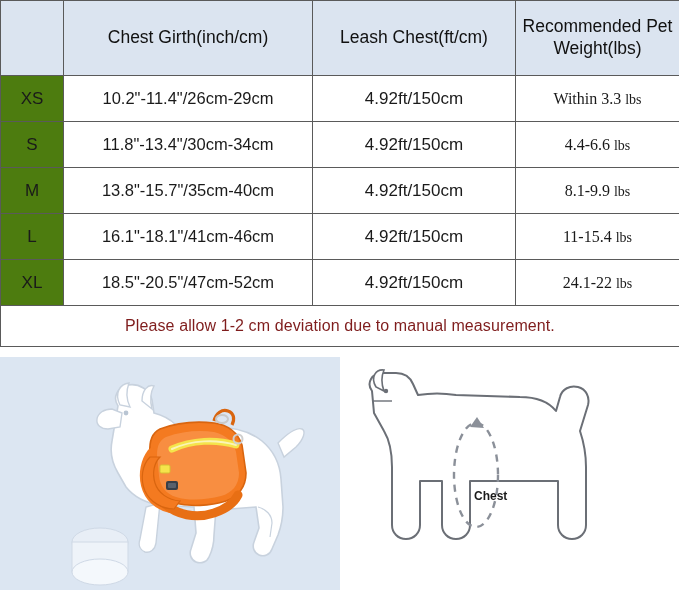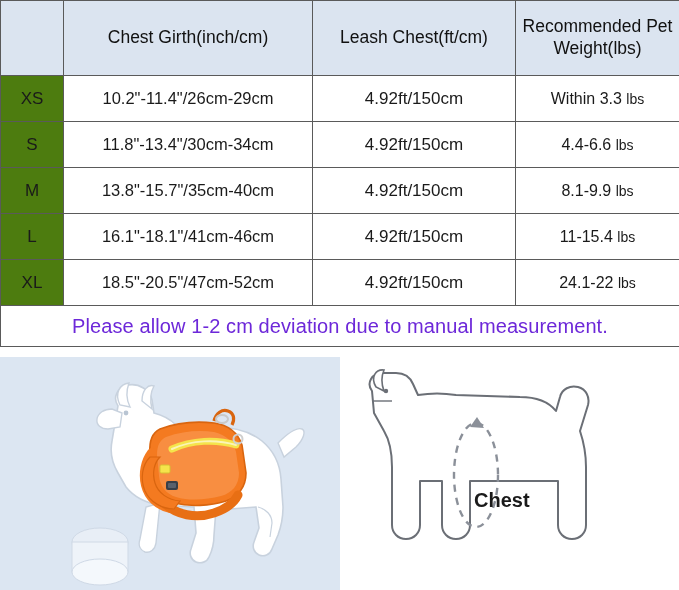--- a/index.html
+++ b/index.html
@@ -51,30 +51,30 @@
     font-size: 17px;
     padding: 2px 2px;
     background: #ffffff;
   }
   td.size-cell {
     background: #4d7c0f;
     font-size: 17px;
   }
   td.chest-cell { font-size: 16.5px; }
   td.leash-cell { font-size: 17px; }
-  td.weight-cell { font-size: 16px; }
+  td.weight-cell { font-size: 16px; font-family: Liberation Serif, serif; }
   .lbs { font-size: 14px; }
 
   .note-row td {
     height: 36px;
     background: #ffffff;
   }
   .note-text {
-    color: #6d28d9;
-    font-size: 20px;
+    color: #7f1d1d;
+    font-size: 16px;
     letter-spacing: 0.1px;
   }
 
   
   .illustration {
     position: relative;
     width: 679px;
     height: 240px;
     background: #ffffff;
     margin-top: 10px;
@@ -97,21 +97,21 @@
   }
   svg.art {
     position: absolute;
     left: 0;
     top: 0;
   }
   .chest-label {
     position: absolute;
     left: 474px;
     top: 472px;
-    font-size: 20px;
+    font-size: 12px;
     font-weight: bold;
     color: #1a1a1a;
   }
 </style>
 </head>
 <body>
 
 <div class="page">
 
   <table class="size-table">

